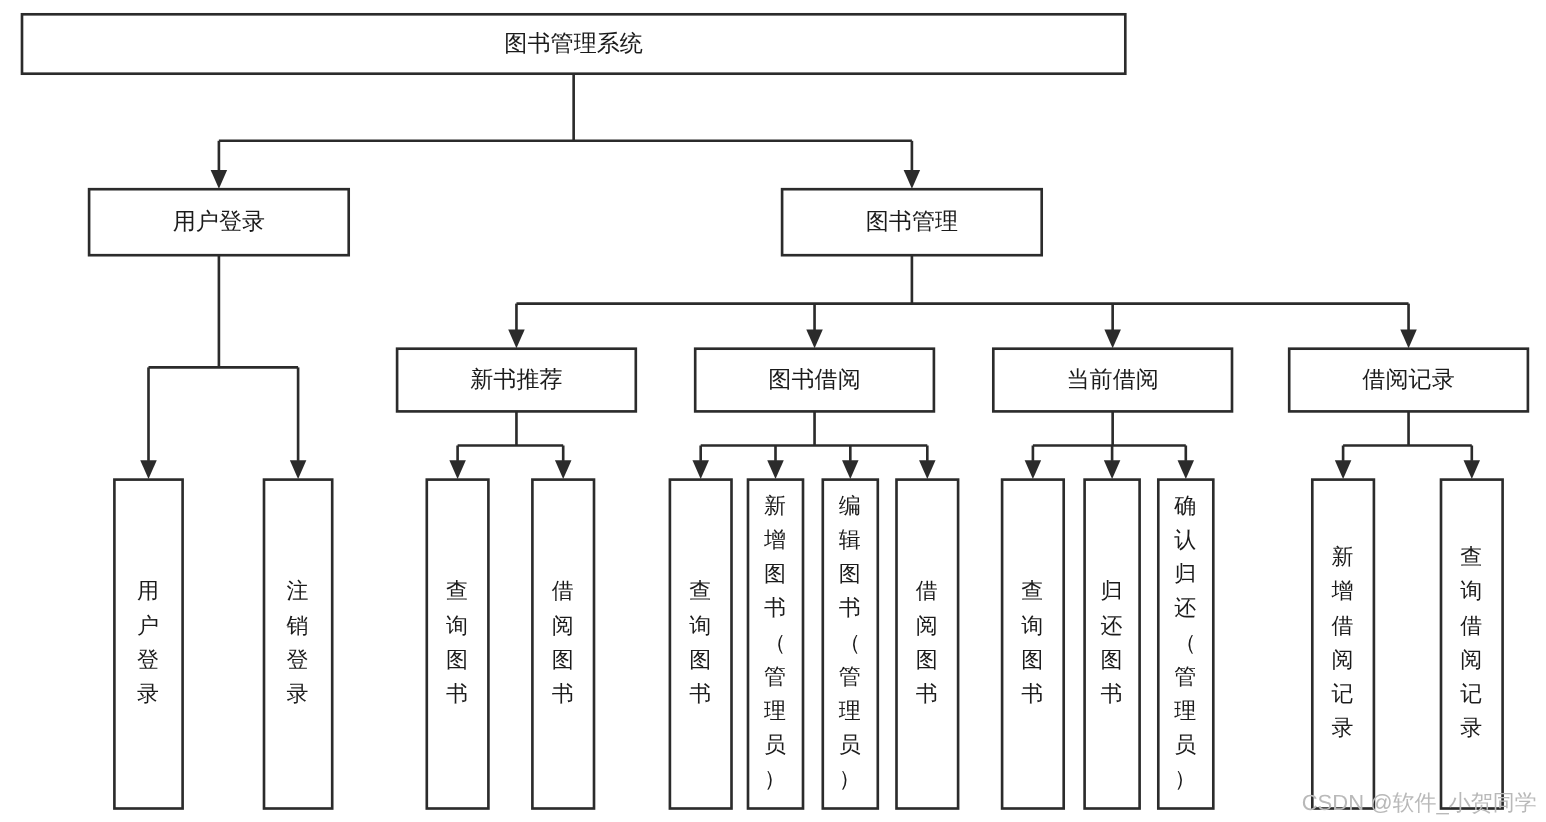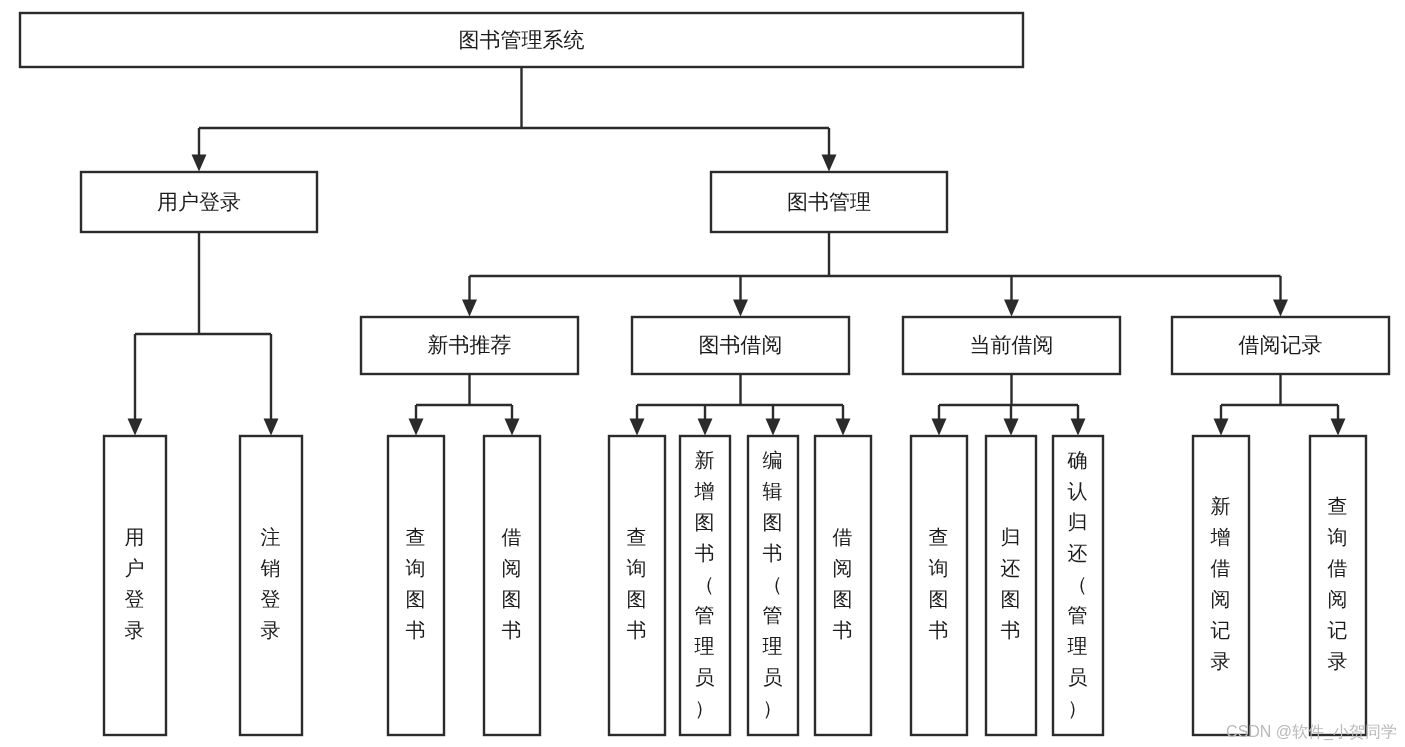--- a/index.html
+++ b/index.html
@@ -45,21 +45,21 @@
   }
   .arrow-head {
     fill: #2b2b2b;
     stroke: none;
   }
   .watermark {
     position: absolute;
     right: 8px;
     bottom: 4px;
     font-family: "Liberation Sans", "DejaVu Sans", sans-serif;
-    font-size: 16px;
+    font-size: 20px;
     color: #b9b9b9;
     white-space: nowrap;
     user-select: none;
   }
 </style>
 </head>
 <body>
 
 <svg id="diagram-root" viewBox="0 0 1405 747">
   <g id="connectors-layer">

